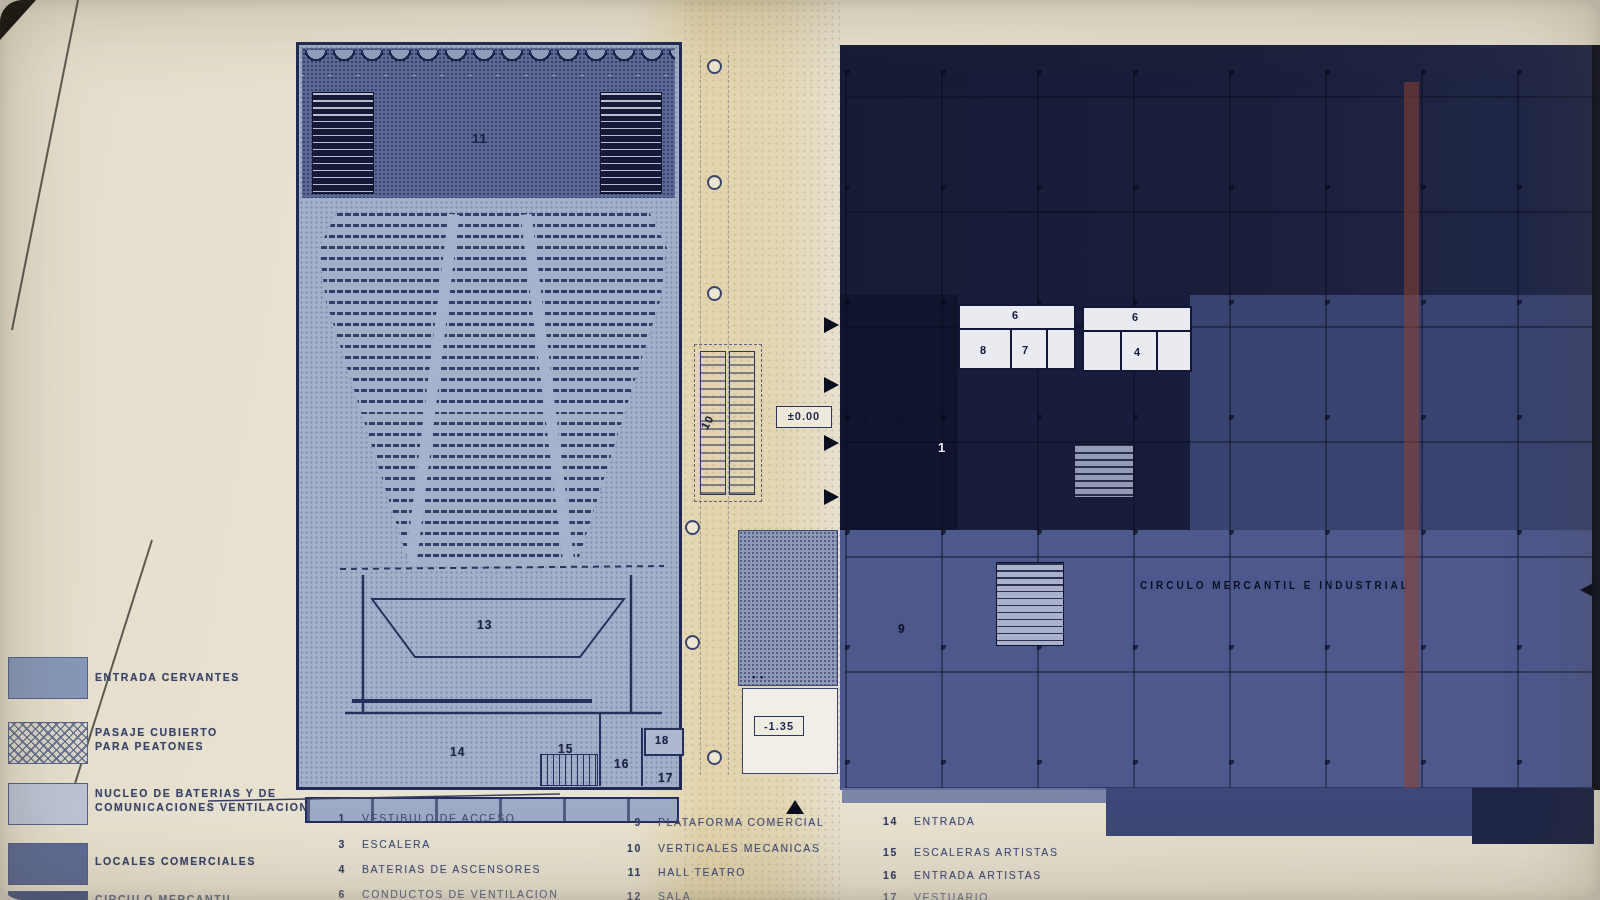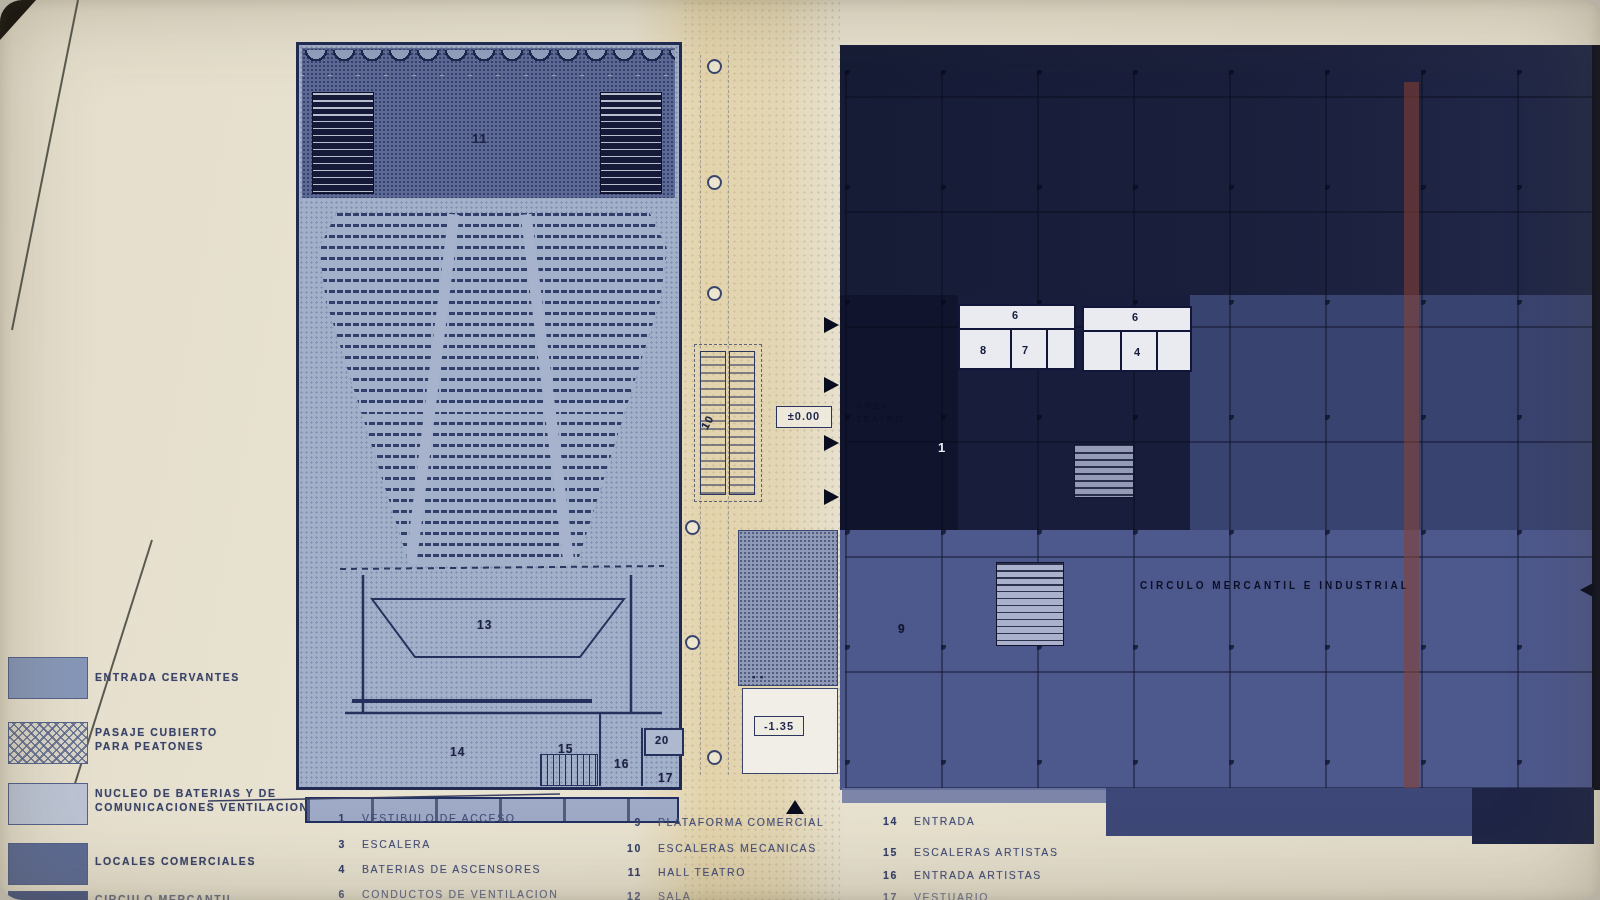--- a/index.html
+++ b/index.html
@@ -94,21 +94,21 @@
     <div class="abs wall-band"></div>
   </div>
 
   <div class="plabel" style="left:472px;top:131px;font-size:13px;">11</div>
   <div class="plabel" style="left:477px;top:618px;font-size:12px;">13</div>
   <div class="plabel" style="left:450px;top:745px;">14</div>
   <div class="plabel" style="left:558px;top:742px;">15</div>
   <div class="plabel" style="left:614px;top:757px;">16</div>
   <div class="plabel" style="left:658px;top:771px;">17</div>
   <div class="abs box18" style="left:644px;top:728px;width:40px;height:28px;"></div>
-  <div class="plabel" style="left:655px;top:734px;font-size:11px;">20</div>
+  <div class="plabel" style="left:655px;top:734px;font-size:11px;">18</div>
   <div class="abs stairs-h" style="left:540px;top:754px;width:58px;height:32px;"></div>
 
   <div class="abs colline" style="left:700px;top:55px;height:720px;"></div>
   <div class="abs colline" style="left:728px;top:55px;height:720px;"></div>
   <div class="abs colcircle" style="left:707px;top:59px;"></div>
   <div class="abs colcircle" style="left:707px;top:175px;"></div>
   <div class="abs colcircle" style="left:707px;top:286px;"></div>
   <div class="abs colcircle" style="left:685px;top:520px;"></div>
   <div class="abs colcircle" style="left:685px;top:635px;"></div>
   <div class="abs colcircle" style="left:707px;top:750px;"></div>
@@ -212,21 +212,21 @@
   </div>
 
   <div>
 
     <div class="krow" style="left:318px;top:812px;"><span class="num">1</span><span class="lbl">VESTIBULO DE ACCESO</span></div>
     <div class="krow" style="left:318px;top:838px;"><span class="num">3</span><span class="lbl">ESCALERA</span></div>
     <div class="krow" style="left:318px;top:863px;"><span class="num">4</span><span class="lbl">BATERIAS DE ASCENSORES</span></div>
     <div class="krow" style="left:318px;top:888px;opacity:.8;"><span class="num">6</span><span class="lbl">CONDUCTOS DE VENTILACION</span></div>
 
     <div class="krow" style="left:614px;top:816px;"><span class="num">9</span><span class="lbl">PLATAFORMA COMERCIAL</span></div>
-    <div class="krow" style="left:614px;top:842px;"><span class="num">10</span><span class="lbl">ESCALERAS MECANICAS</span></div>
+    <div class="krow" style="left:614px;top:842px;"><span class="num">10</span><span class="lbl">VERTICALES MECANICAS</span></div>
     <div class="krow" style="left:614px;top:866px;"><span class="num">11</span><span class="lbl">HALL TEATRO</span></div>
     <div class="krow" style="left:614px;top:890px;opacity:.75;"><span class="num">12</span><span class="lbl">SALA</span></div>
 
     <div class="krow" style="left:870px;top:815px;"><span class="num">14</span><span class="lbl">ENTRADA</span></div>
     <div class="krow" style="left:870px;top:846px;"><span class="num">15</span><span class="lbl">ESCALERAS ARTISTAS</span></div>
     <div class="krow" style="left:870px;top:869px;"><span class="num">16</span><span class="lbl">ENTRADA ARTISTAS</span></div>
     <div class="krow" style="left:870px;top:891px;opacity:.7;"><span class="num">17</span><span class="lbl">VESTUARIO</span></div>
   </div>
 
   <div class="abs vignette"></div>

